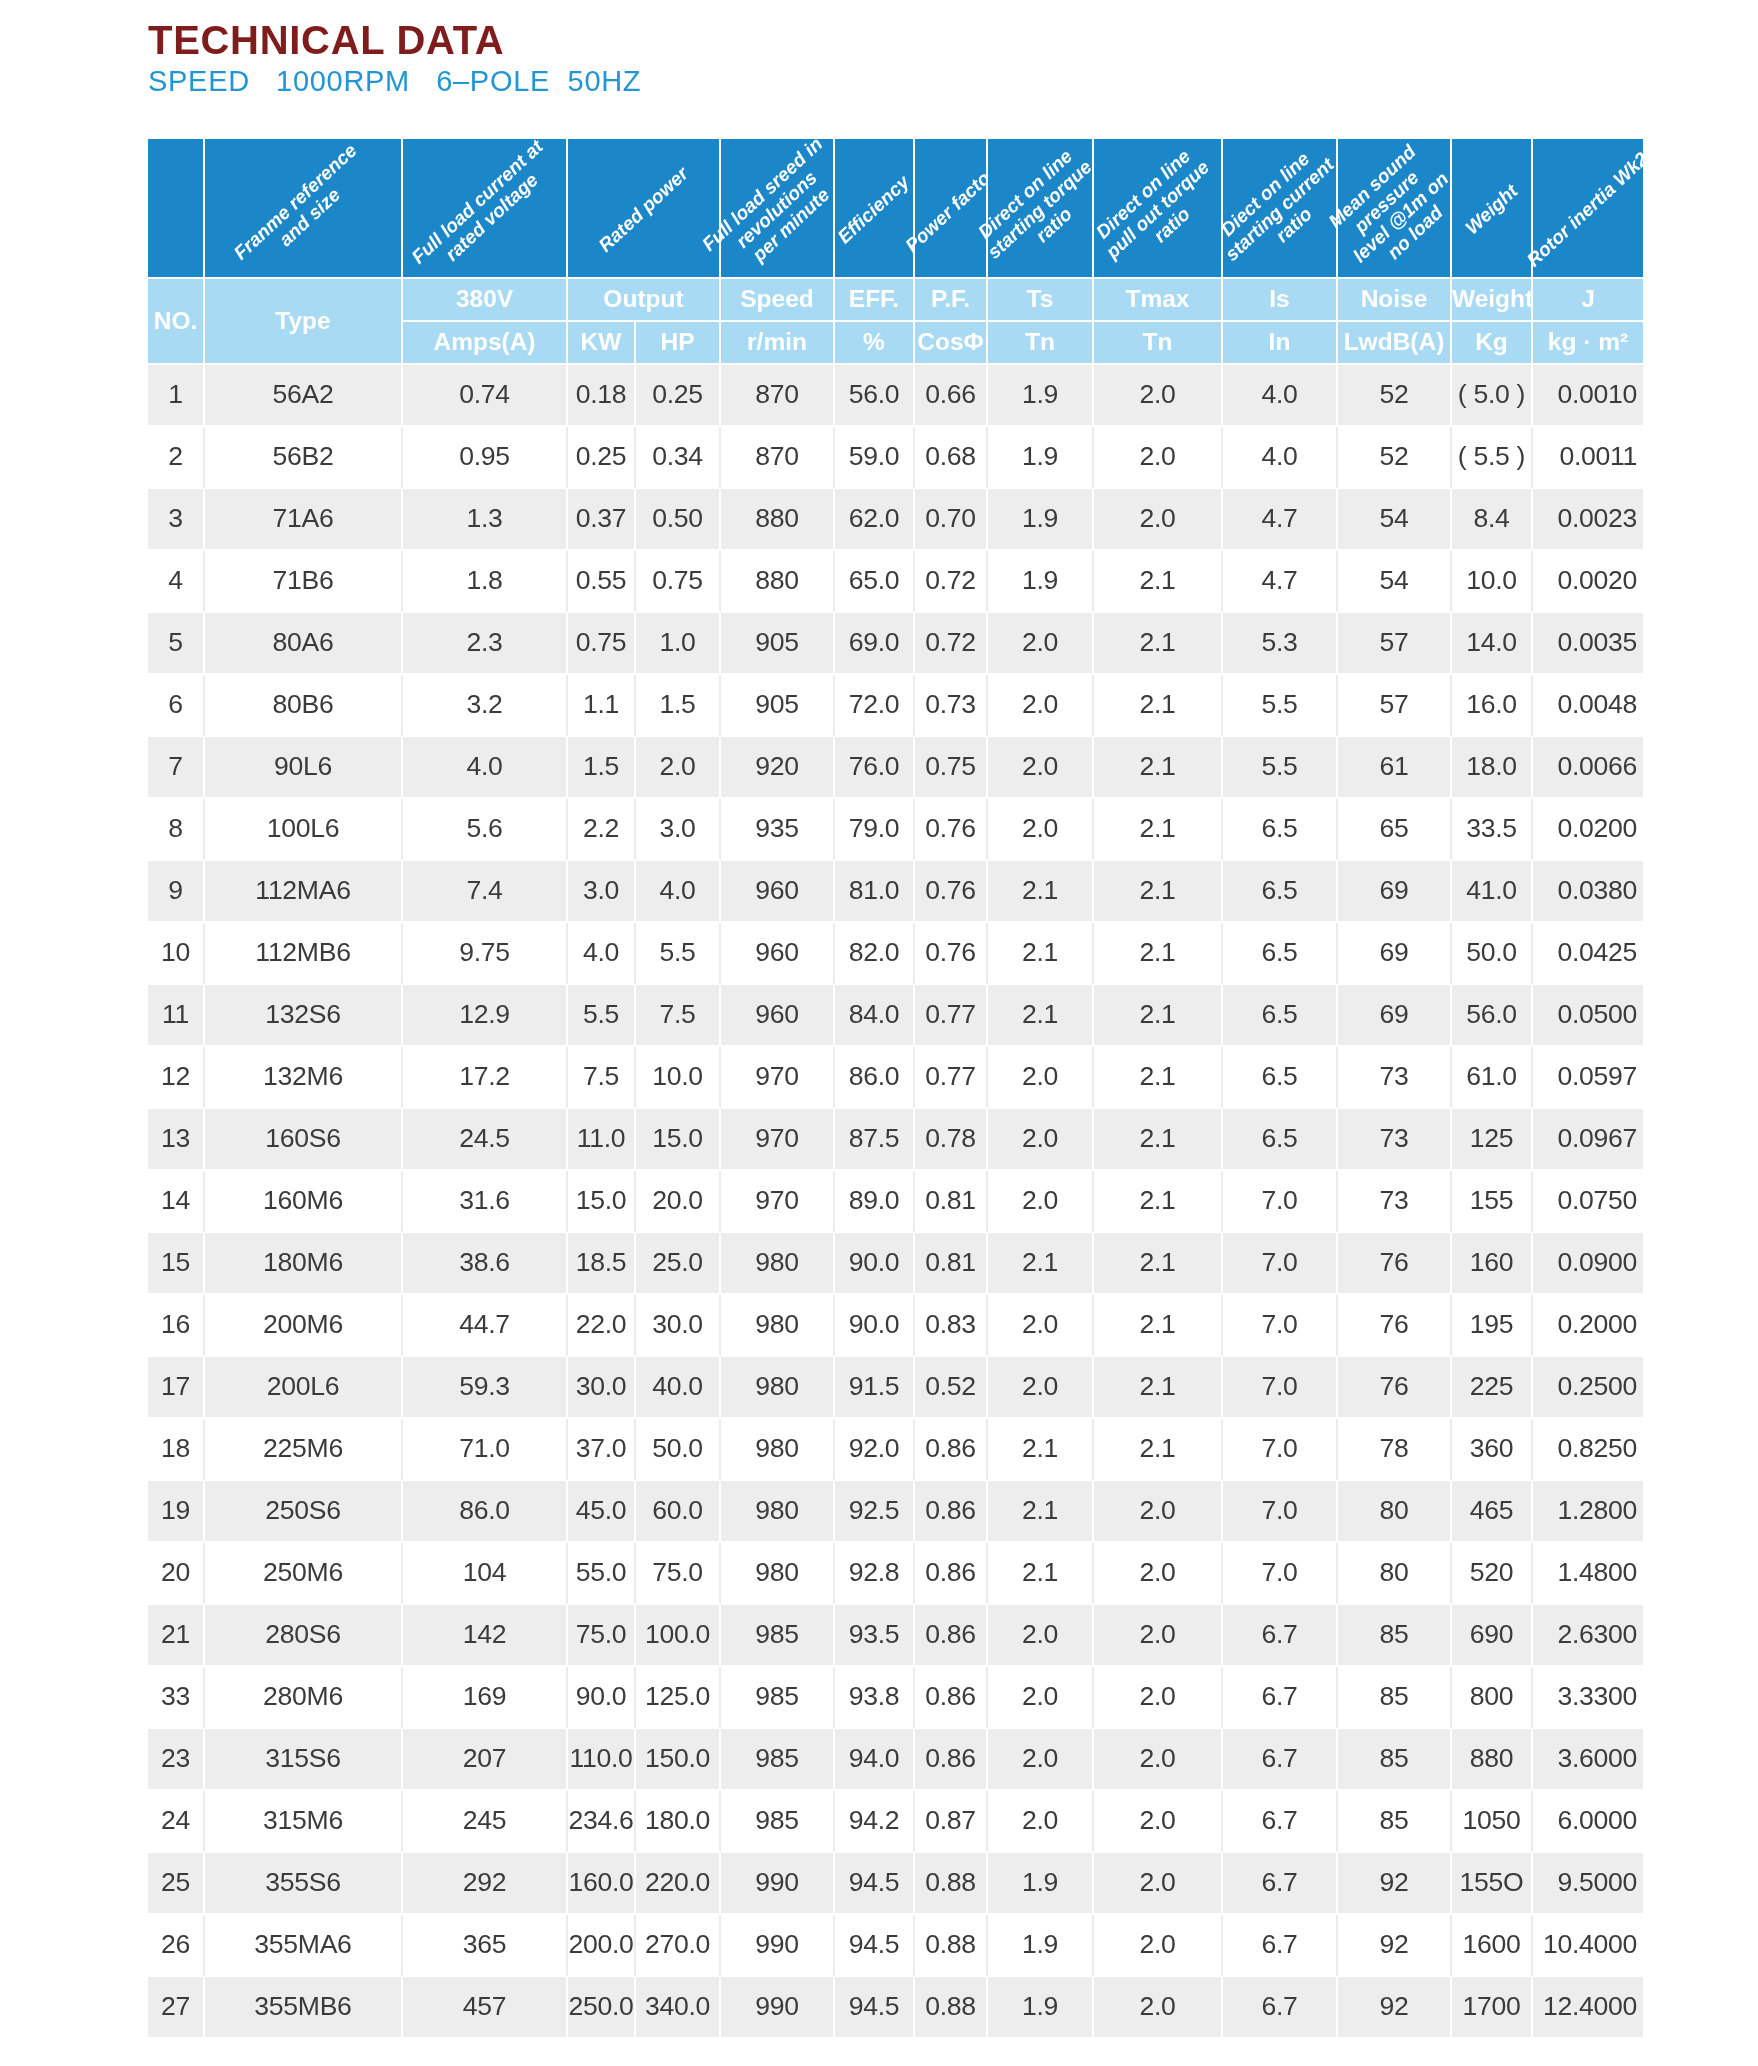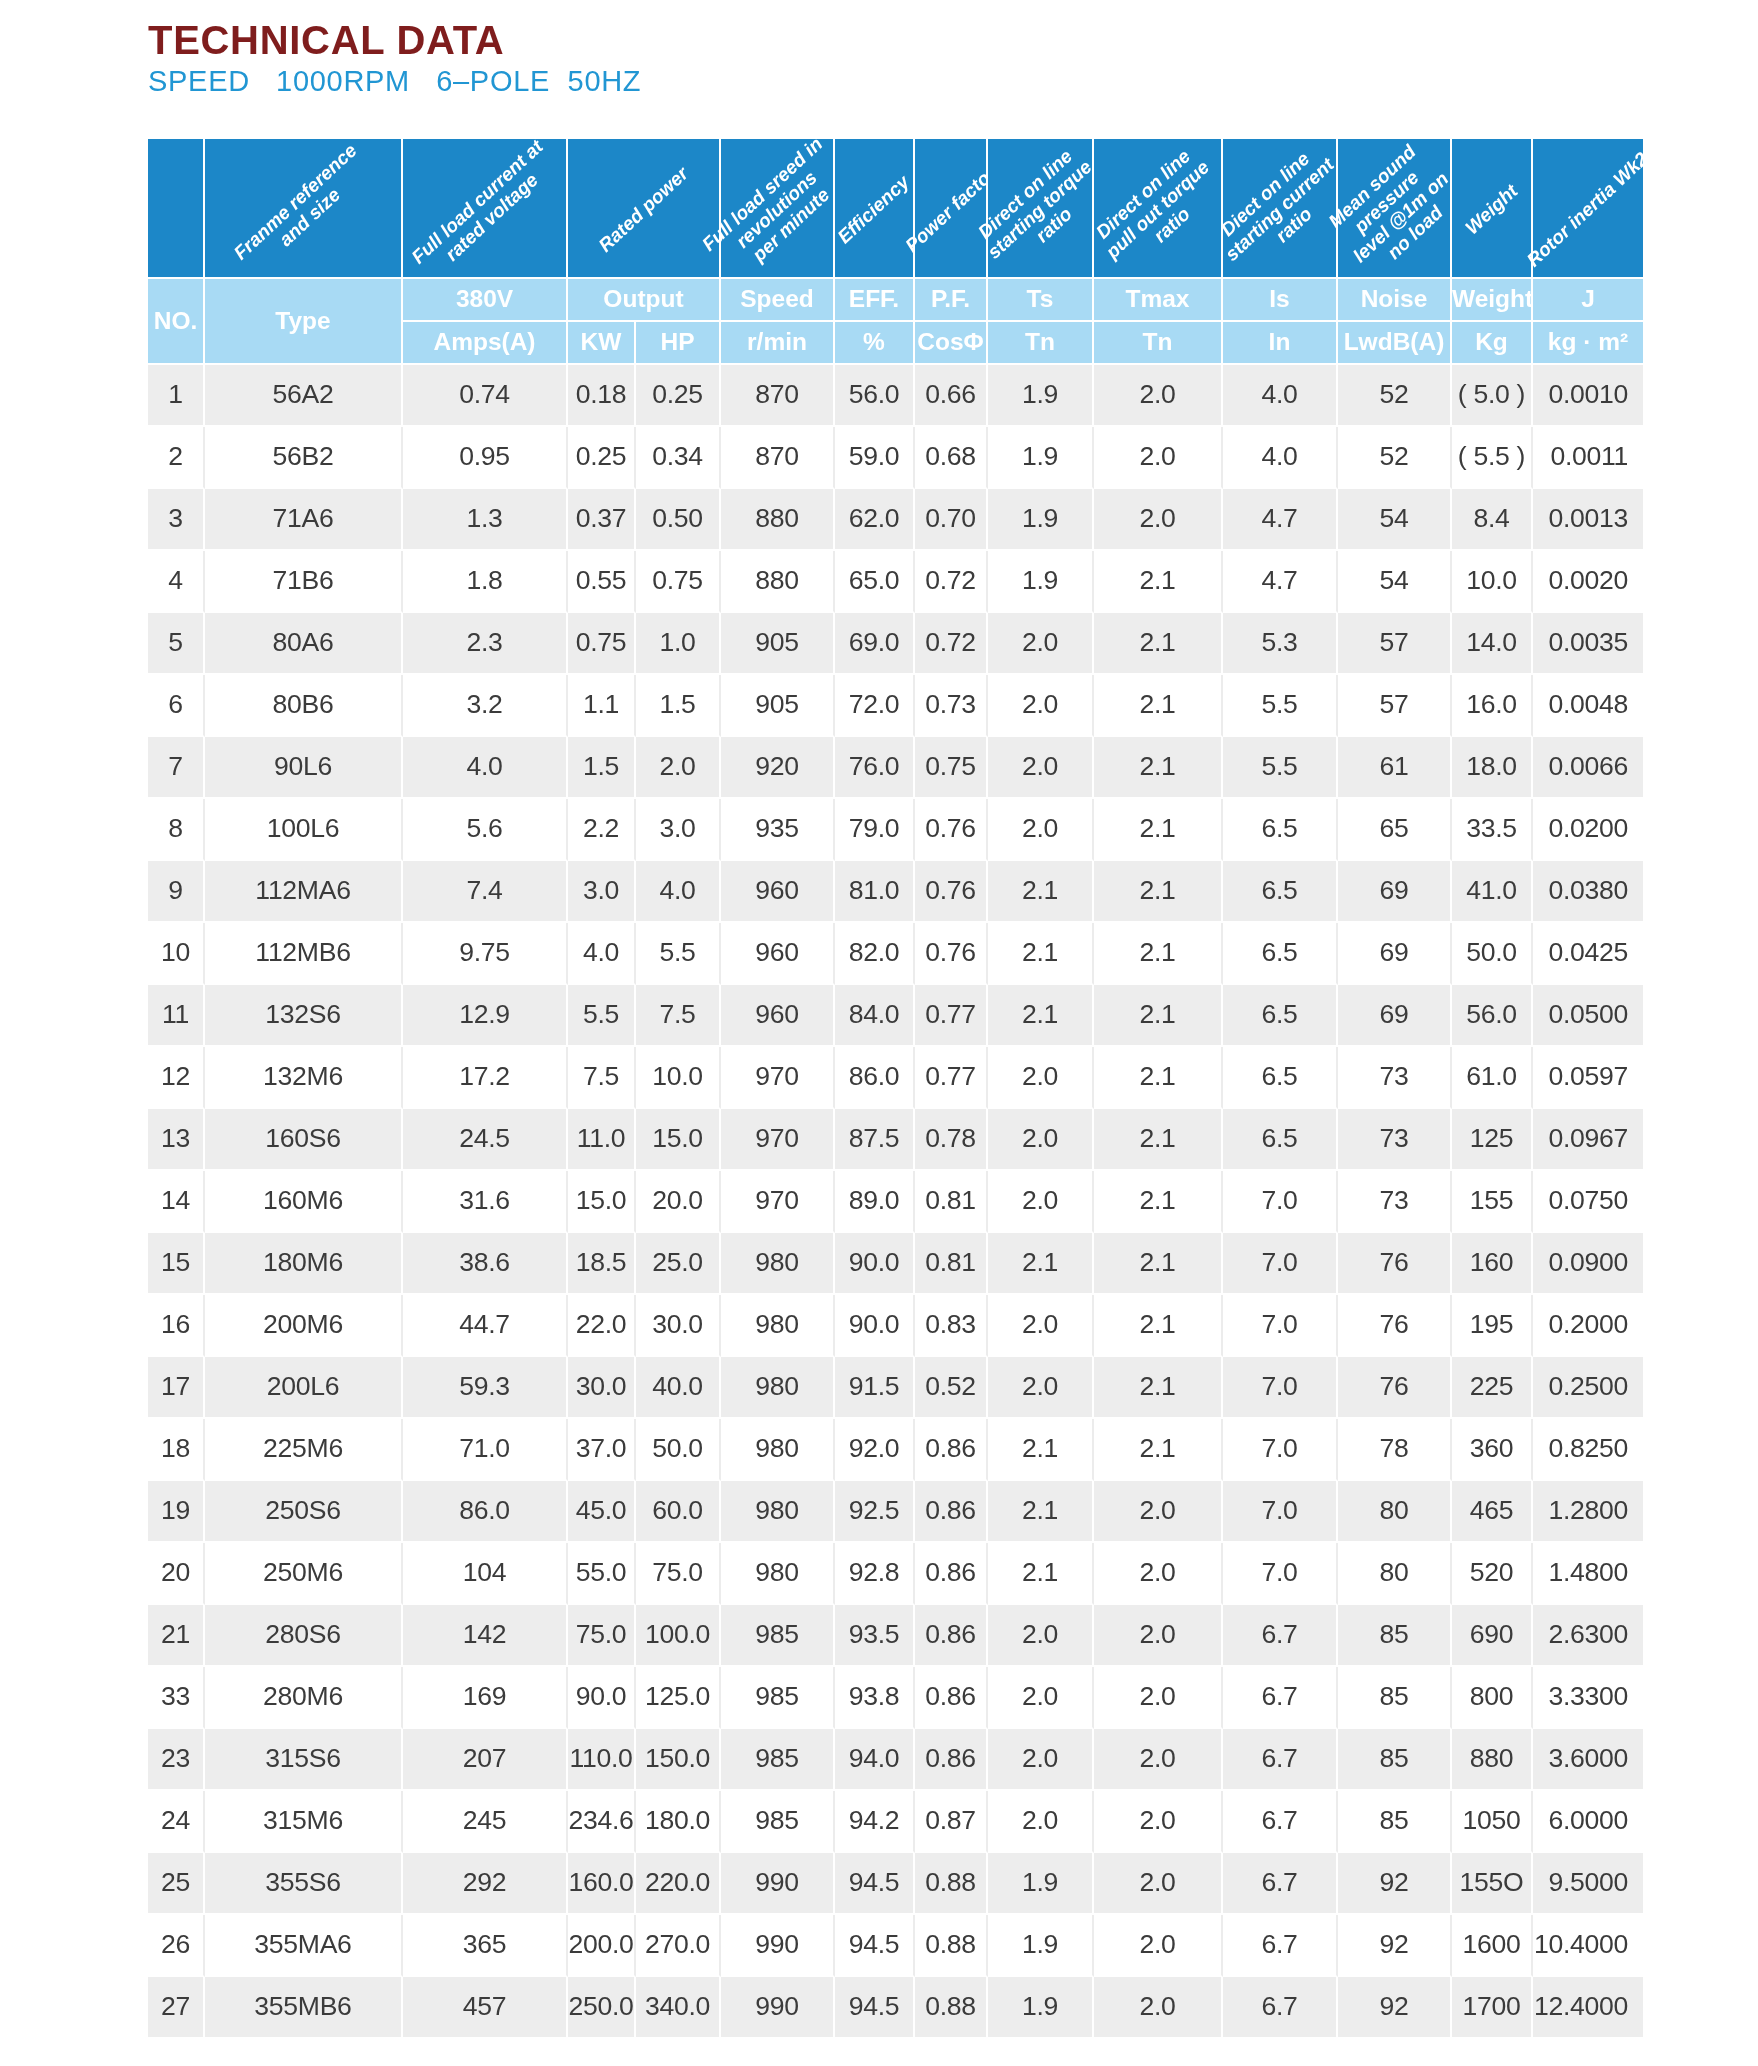--- a/index.html
+++ b/index.html
@@ -53,21 +53,21 @@
 
   
   tbody td {
     height:60px; padding:0; text-align:center; vertical-align:middle;
     font-size:26.6px; color:#3b3b3b; letter-spacing:-0.3px; white-space:nowrap;
     border-right:2.1px solid #fff; border-bottom:2.1px solid #fff;
   }
   tbody td:last-child { border-right:none; }
   tbody tr.stripe td { background:#EDEDED; }
   tbody tr.plain  td { background:#ffffff; border-right-color:#ececec; }
-  tbody td.col-j { text-align:right; padding-right:15px; }
+  tbody td.col-j { text-align:right; padding-right:6px; }
 </style>
 </head>
 <body>
 
 <div class="page">
 
   <h1 class="title">TECHNICAL DATA</h1>
   <div class="subtitle">SPEED   1000RPM   6–POLE  50HZ</div>
 
   <table class="tech">
@@ -210,21 +210,21 @@
           <td>0.37</td>
           <td>0.50</td>
           <td>880</td>
           <td>62.0</td>
           <td>0.70</td>
           <td>1.9</td>
           <td>2.0</td>
           <td>4.7</td>
           <td>54</td>
           <td>8.4</td>
-          <td class="col-j">0.0013</td>
+          <td class="col-j">0.0023</td>
         </tr>
         <tr class="plain">
           <td>4</td>
           <td>71B6</td>
           <td>1.8</td>
           <td>0.55</td>
           <td>0.75</td>
           <td>880</td>
           <td>65.0</td>
           <td>0.72</td>

